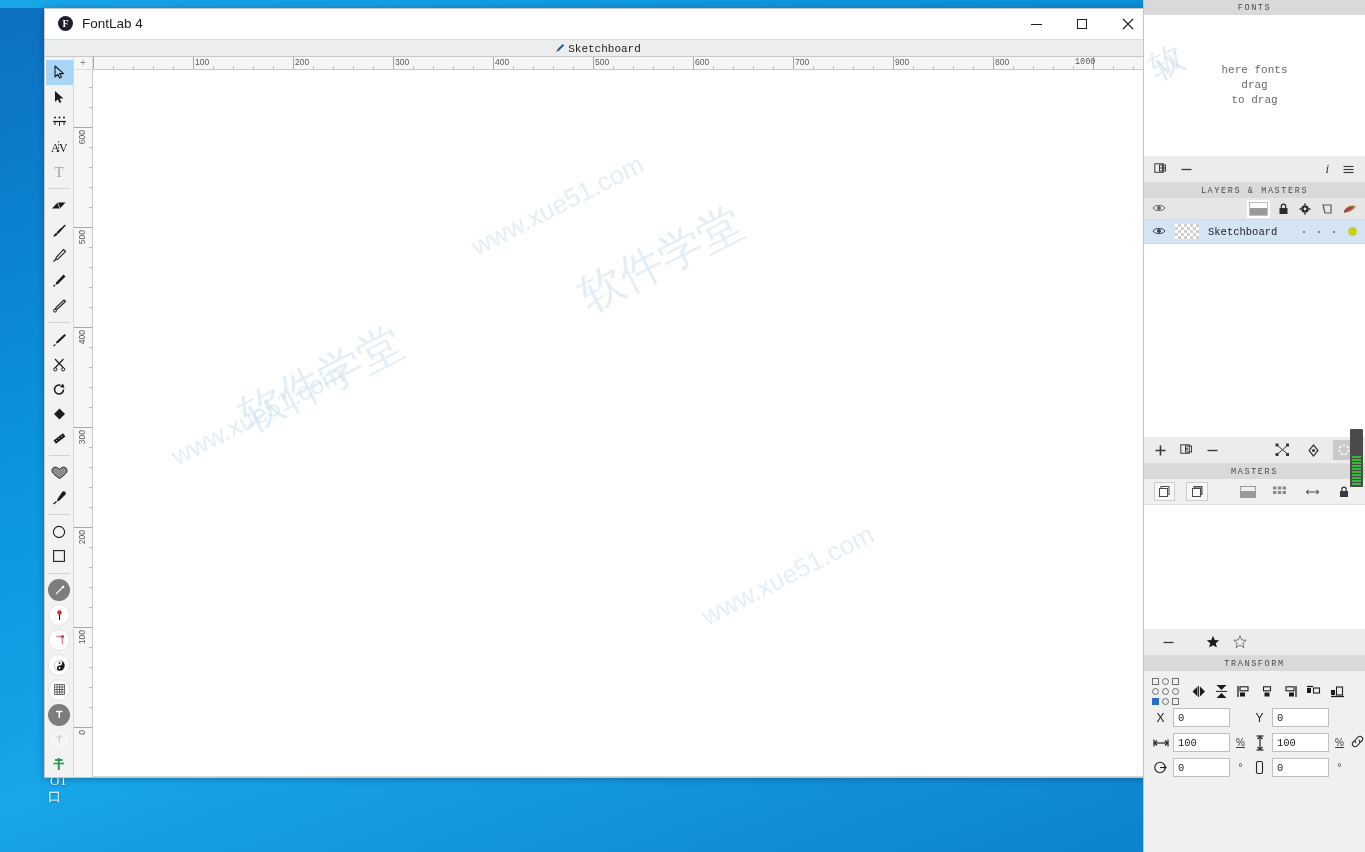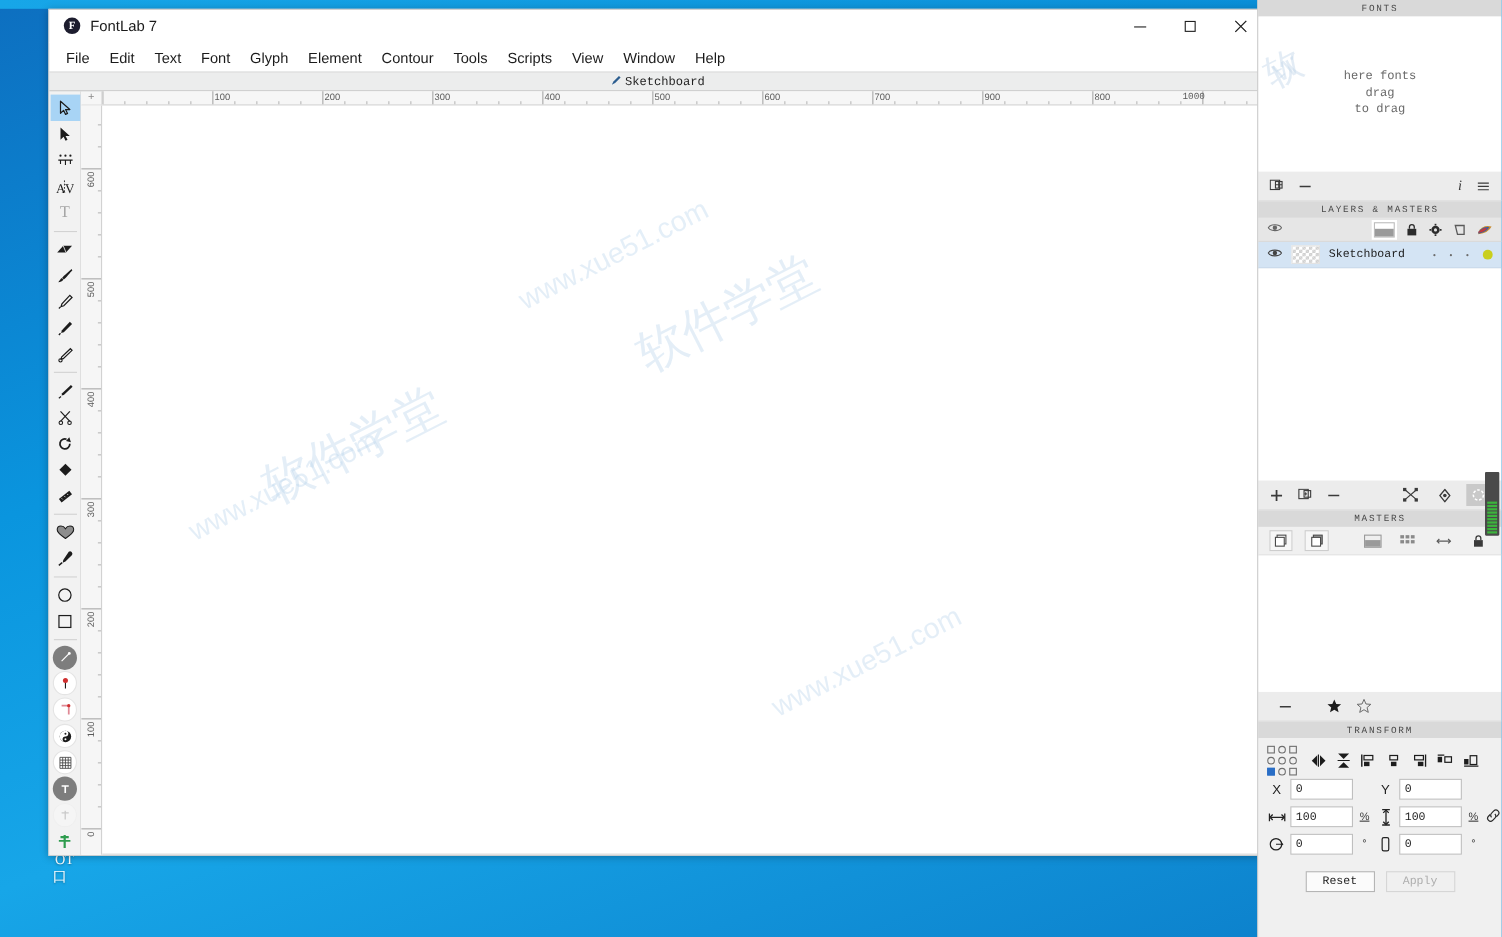--- a/index.html
+++ b/index.html
@@ -274,50 +274,36 @@
 <div id="desktop">
   <div class="dk-top"></div>
   <div class="dk-icon" style="left:50px; top:774px;">OT</div>
   <div class="dk-icon" style="left:48px; top:790px;">口</div>
 </div>
 
 <div id="window">
 
   <div id="titlebar">
     <div id="app-logo">F</div>
-    <div id="app-title">FontLab 7</div>
+    <div id="app-title">FontLab 4</div>
     <div id="win-controls">
       <div class="win-btn">
           <span class="wb-min"></span>
         </div>
       <div class="win-btn">
           <span class="wb-max"></span>
         </div>
       <div class="win-btn close wb-close">
         <svg width="12" height="12" viewBox="0 0 12 12">
             <path d="M1 1 L11 11 M11 1 L1 11" stroke="currentColor" stroke-width="1.2" fill="none"></path>
           </svg>
       </div>
     </div>
   </div>
 
-  <div id="menubar">
-    <div class="menu-item">File</div>
-    <div class="menu-item">Edit</div>
-    <div class="menu-item">Text</div>
-    <div class="menu-item">Font</div>
-    <div class="menu-item">Glyph</div>
-    <div class="menu-item">Element</div>
-    <div class="menu-item">Contour</div>
-    <div class="menu-item">Tools</div>
-    <div class="menu-item">Scripts</div>
-    <div class="menu-item">View</div>
-    <div class="menu-item">Window</div>
-    <div class="menu-item">Help</div>
-  </div>
 
   <div id="tabstrip">
     <div id="tab-sketchboard">
       <span class="tab-pen">
         <svg width="10" height="10" viewBox="0 0 10 10">
             <path d="M1 9 L2.5 6 L7.5 1 L9 2.5 L4 7.5 Z" fill="#2b5d8f"></path>
           </svg>
       </span>
       <span>Sketchboard</span>
     </div>
@@ -993,21 +979,17 @@
         <span class="tf-unit">°</span>
         <span class="tf-lbl">
           <svg width="11" height="15" viewBox="0 0 11 15">
               <rect x="2.5" y="1.5" width="6" height="12" rx="1.5" fill="none" stroke="#222" stroke-width="1.1"></rect>
             </svg>
         </span>
         <span class="tf-input">0</span>
         <span class="tf-unit">°</span>
       </div>
 
-      <div id="tf-buttons">
-        <span class="tf-btn">Reset</span>
-        <span class="tf-btn disabled">Apply</span>
-      </div>
     </div>
     <div class="dock-wm" style="left:6px; top:40px; font-size:34px; transform:rotate(-27deg); font-family:'DejaVu Sans',sans-serif;">软</div>
   </div>
 
 </div>
 
 </body></html>

